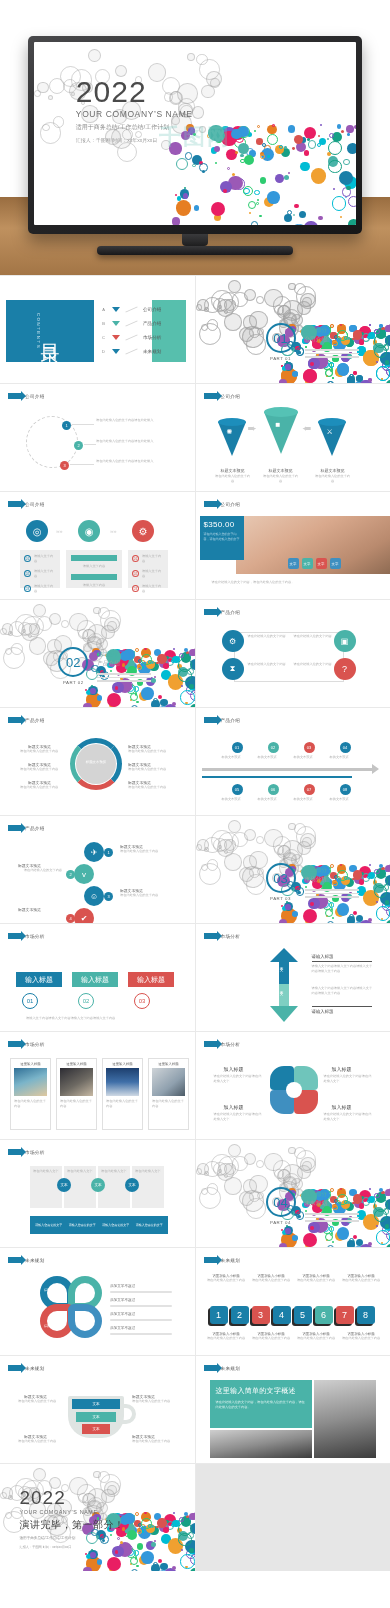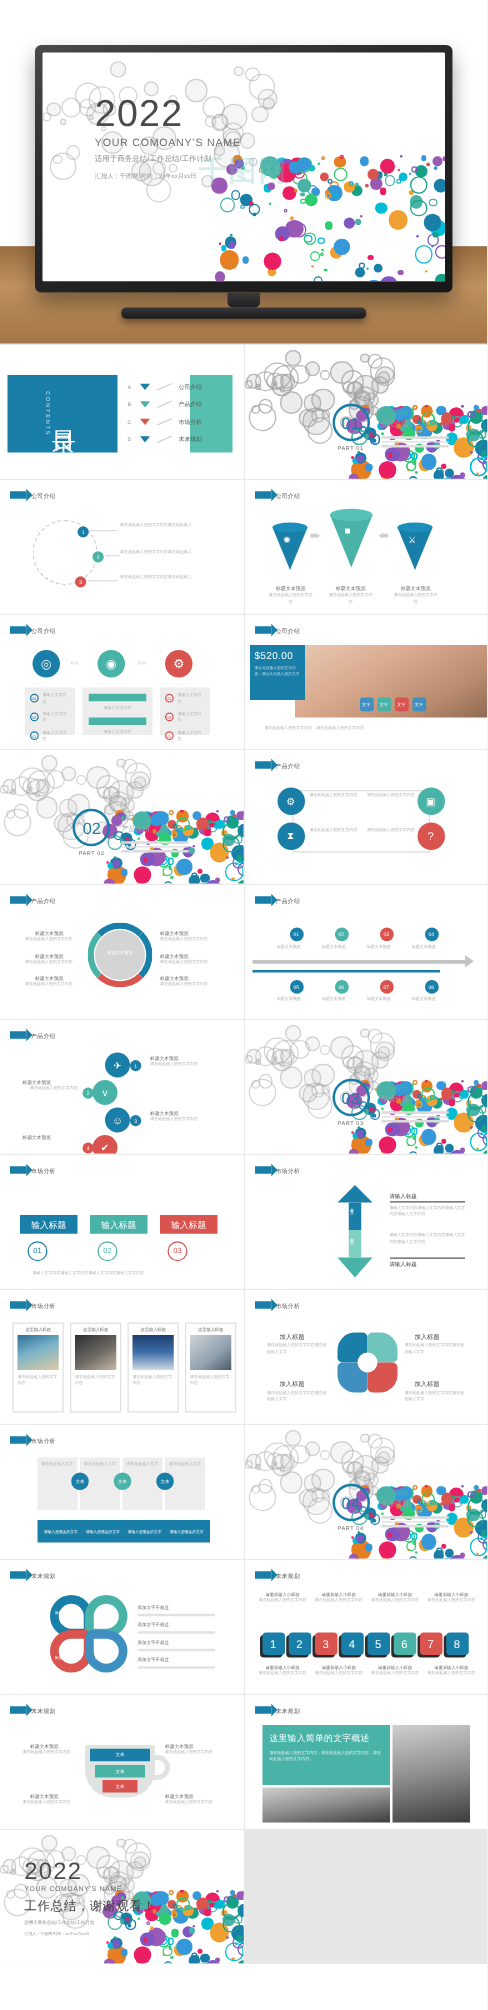--- a/index.html
+++ b/index.html
@@ -846,21 +846,21 @@
     </div>
 
     <div class="cell">
       <div class="slide">
         <div class="shead">
           <span class="arw"></span>
           <span class="txt">公司介绍</span>
         </div>
         <div class="phhands" style="position:absolute;left:40px;top:24px;width:155px;height:58px"></div>
         <div style="position:absolute;left:4px;top:24px;width:44px;height:44px;background:#1a7fa8;padding:4px">
-          <div style="color:#fff;font-size:8px;letter-spacing:.3px">$520.00</div>
+          <div style="color:#fff;font-size:8px;letter-spacing:.3px">$350.00</div>
           <div style="color:#bcdcea;font-size:3px;line-height:1.6;margin-top:3px">请在此处输入您的文字内容，请在此处输入您的文字</div>
         </div>
         <div style="display:flex;gap:3px;position:absolute;left:92px;top:66px">
           <span class="cir" style="width:11px;height:11px;border-radius:2px;background:#3f8fc0;color:#fff;font-size:3.4px">文字</span>
           <span class="cir" style="width:11px;height:11px;border-radius:2px;background:#4ab3a8;color:#fff;font-size:3.4px">文字</span>
           <span class="cir" style="width:11px;height:11px;border-radius:2px;background:#d9534f;color:#fff;font-size:3.4px">文字</span>
           <span class="cir" style="width:11px;height:11px;border-radius:2px;background:#3f8fc0;color:#fff;font-size:3.4px">文字</span>
         </div>
         <div class="tiny" style="position:absolute;left:16px;top:88px;width:164px">请在此处输入您的文字内容，请在此处输入您的文字内容。</div>
       </div>
@@ -2013,21 +2013,21 @@
             <div class="bub" style="left: 129.691px; top: 92.9222px; width: 8.03386px; height: 8.03386px; border: 1.2px solid rgb(46, 204, 113);"></div>
             <div class="bub" style="left: 157.262px; top: 54.2419px; width: 9.5188px; height: 9.5188px; background: rgb(217, 83, 79);"></div>
             <div class="bub" style="left: 121.541px; top: 63.4601px; width: 3.58038px; height: 3.58038px; background: rgb(230, 126, 34);"></div>
             <div class="bub" style="left: 171.358px; top: 58.9427px; width: 4.01685px; height: 4.01685px; border: 1.2px solid rgb(0, 188, 212);"></div>
             <div class="bub" style="left: 141.106px; top: 53.5455px; width: 11.2848px; height: 11.2848px; border: 1.2px solid rgb(46, 204, 113);"></div>
             <div class="bub" style="left: 151.291px; top: 60.7486px; width: 2.78209px; height: 2.78209px; background: rgb(74, 179, 168);"></div>
           </div>
         <div class="cov" style="left:10%;top:22%">
           <div class="yr" style="font-size:19px">2022</div>
           <div class="en" style="font-size:5.4px">YOUR COMOANY’S NAME</div>
-          <div class="cn" style="font-size:10px">工作总结，谢谢观看！</div>
+          <div class="cn" style="font-size:10px">演讲完毕，第一部分！</div>
           <div class="sub" style="font-size:3.6px">适用于商务总结/工作总结/工作计划</div>
           <div class="meta" style="font-size:3.2px">汇报人：千图网  时间：xx年xx月xx日</div>
         </div>
       </div>
     </div>
 
     <div class="cell empty"></div>
 
   </div>
 </div>

